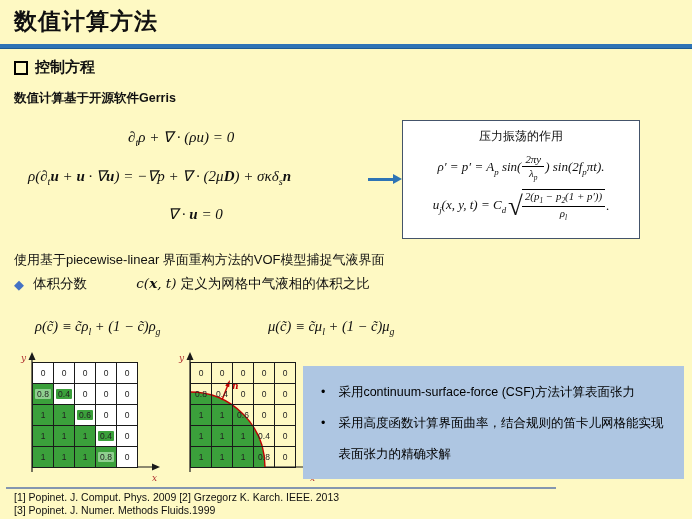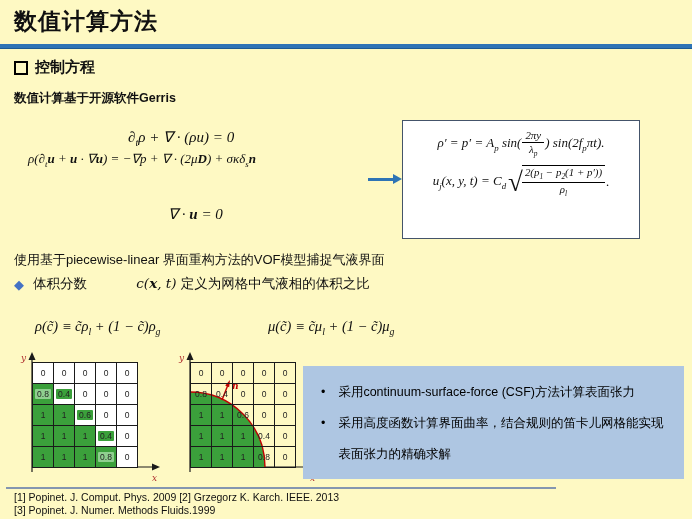--- a/index.html
+++ b/index.html
@@ -11,21 +11,21 @@
   .rule{position:absolute;left:0;top:44px;width:692px;height:4px;background:#2E74B5;border-bottom:1px solid #1d5a94;}
   .section{position:absolute;left:14px;top:58px;font-size:15px;font-weight:700;display:flex;align-items:center;gap:7px;}
   .sq{display:inline-block;width:10px;height:10px;border:2.5px solid #000;}
   .intro{position:absolute;left:14px;top:90px;font-size:12.5px;font-weight:700;}
 
   
   .math{font-family:Liberation Serif, serif;font-style:italic;white-space:nowrap;}
   .math b{font-weight:700;}
   .math sub{font-size:0.68em;}
   .eq1{position:absolute;left:128px;top:128px;font-size:15px;}
-  .eq2{position:absolute;left:28px;top:151px;font-size:13px;}
+  .eq2{position:absolute;left:28px;top:167px;font-size:15px;}
   .eq3{position:absolute;left:168px;top:205px;font-size:15px;}
   .eqd{position:absolute;left:35px;top:318px;font-size:14.5px;}
   .eqv{position:absolute;left:268px;top:318px;font-size:14.5px;}
   .eqa{position:absolute;left:503px;top:318px;font-size:14.5px;}
 
   
   .arrow{position:absolute;left:368px;top:174px;width:34px;height:10px;}
   .arrow .shaft{position:absolute;left:0;top:4px;width:26px;height:2.6px;background:#2E74B5;}
   .arrow .head{position:absolute;right:0;top:0;width:0;height:0;border-left:9px solid #2E74B5;
                border-top:5px solid transparent;border-bottom:5px solid transparent;}
@@ -99,20 +99,21 @@
   <div class="math eq1">∂<sub>t</sub>ρ + ∇ · (ρu) = 0</div>
   <div class="math eq2">ρ(∂<sub>t</sub><b>u</b> + <b>u</b> · ∇<b>u</b>) = −∇p + ∇ · (2μ<b>D</b>) + σκδ<sub>s</sub><b>n</b></div>
   <div class="math eq3">∇ · <b>u</b> = 0</div>
 
   <div class="arrow">
     <span class="shaft"></span>
     <span class="head"></span>
   </div>
 
   <div class="pbox">
+    <div class="pbox-title">压力振荡的作用</div>
     <div class="math pbe pbe1">
       <span>ρ′ = p′ = A<sub>p</sub> sin(</span>
       <span class="frac">
         <span class="num">2πy</span>
         <span class="den">λ<sub>p</sub></span>
       </span>
       <span>) sin(2f<sub>p</sub>πt).</span>
     </div>
     <div class="math pbe pbe2">
       <span>u<sub>j</sub>(x, y, t) = C<sub>d</sub></span>

